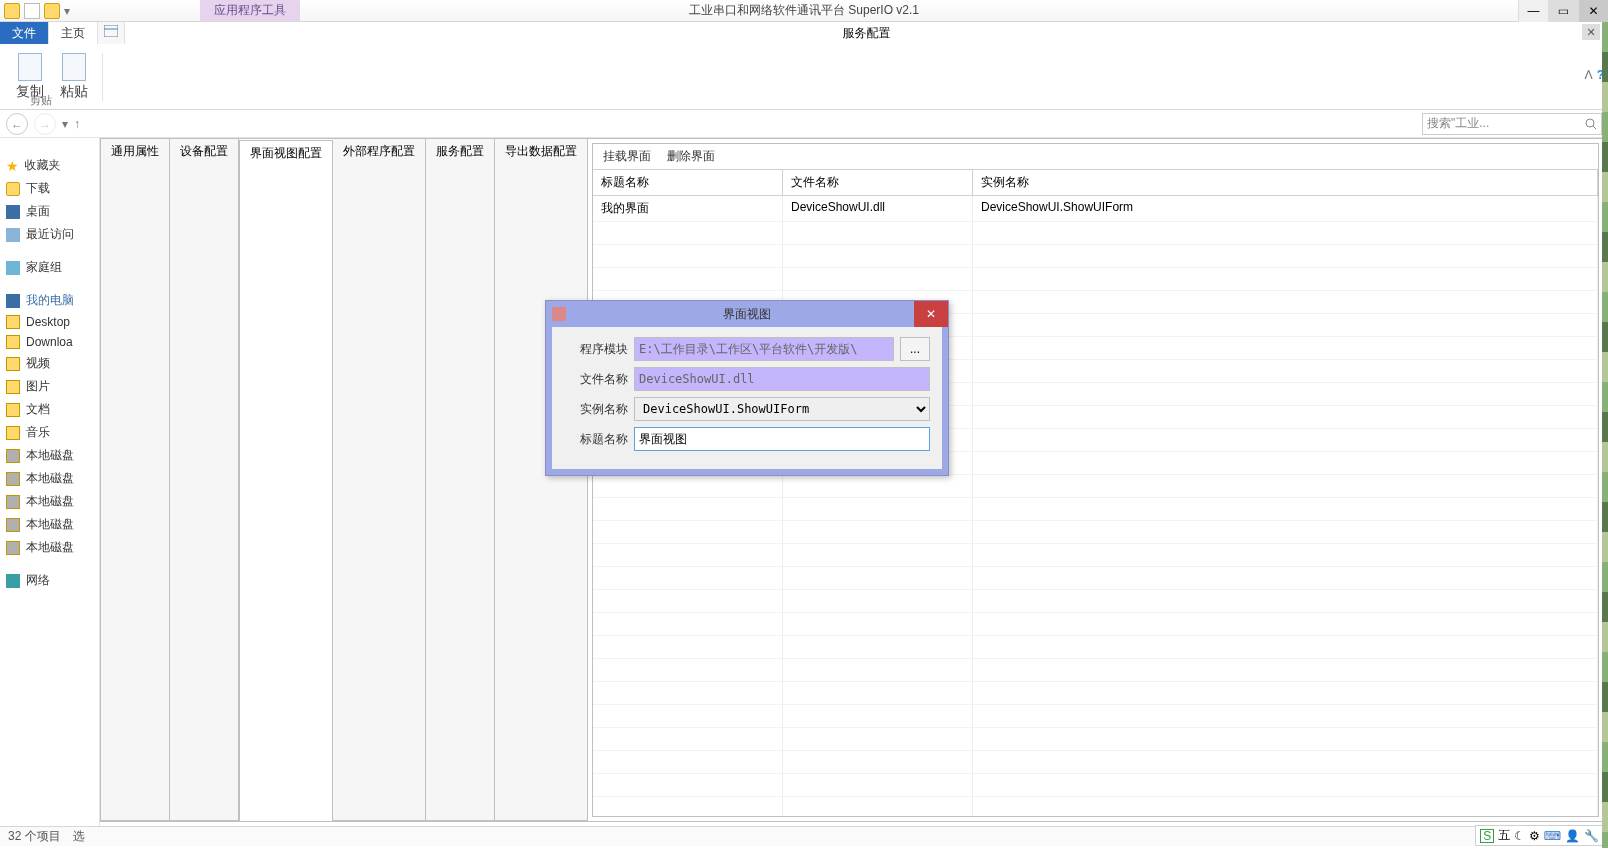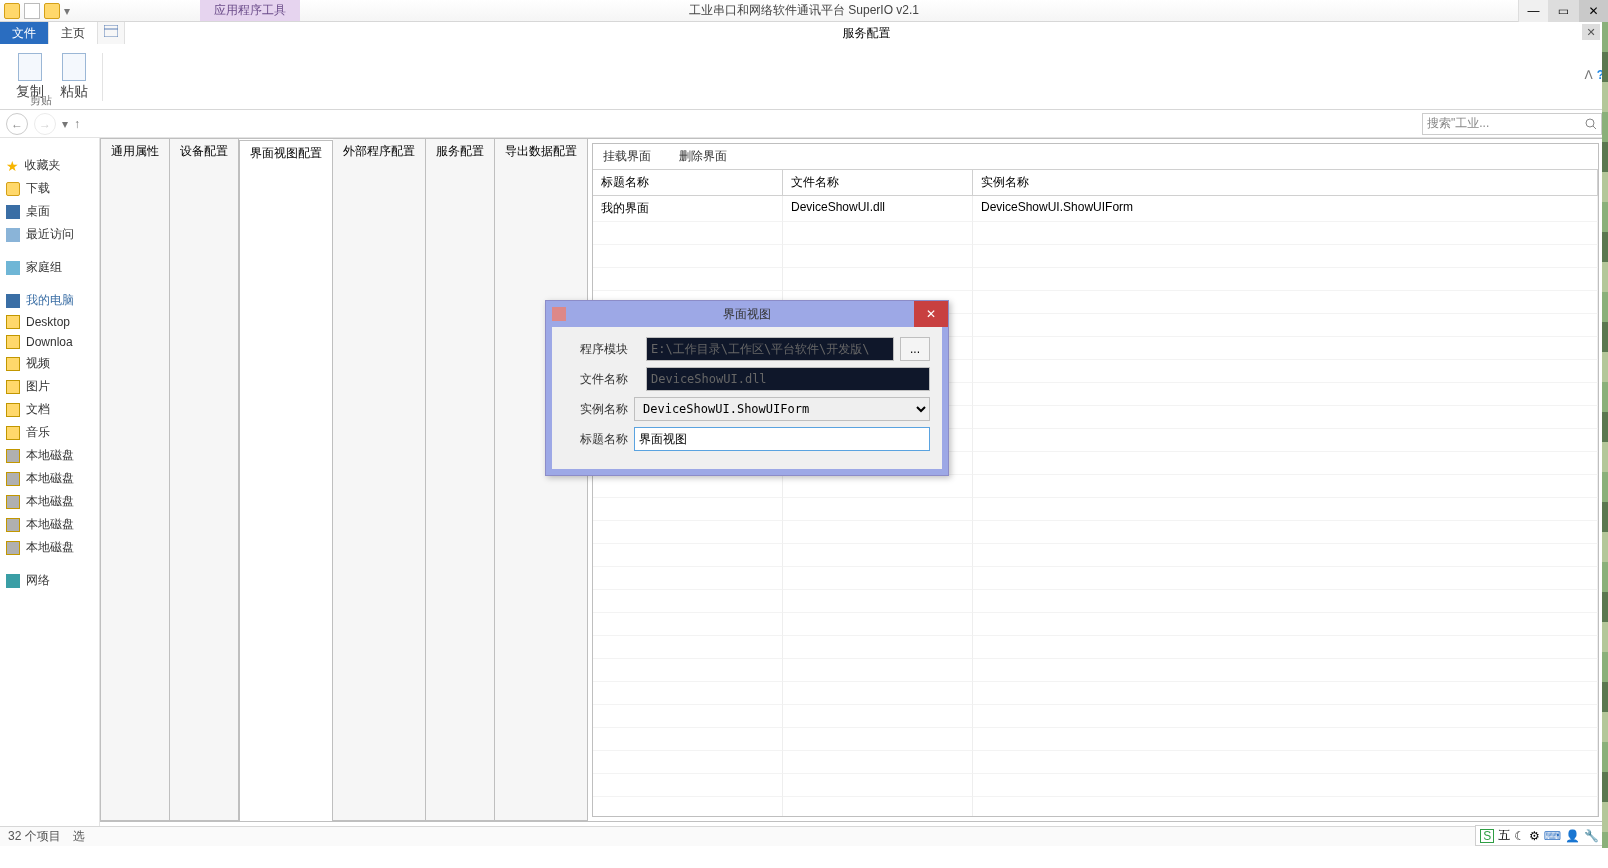--- a/index.html
+++ b/index.html
@@ -49,41 +49,41 @@
 .star { color: #f7b500; font-size: 14px; }
 .computer { color: #3a6ea5; }
 
 
 .config-panel { flex: 1; display: flex; flex-direction: row; border: 1px solid #bfbfbf; margin: 0 4px 4px 0; }
 .config-tabs { display: flex; border-bottom: 1px solid #bfbfbf; background: #fff; }
 .config-tab { padding: 4px 10px; border-right: 1px solid #bfbfbf; cursor: pointer; background: #f6f6f6; }
 .config-tab.active { background: #fff; position: relative; top: 1px; border-top: 1px solid #bfbfbf; border-left: 1px solid #bfbfbf; }
 
 .config-body { flex: 1; display: flex; flex-direction: column; border: 1px solid #bfbfbf; margin: 4px; }
-.config-subtabs { padding: 4px 10px; color: #333; display: flex; gap: 28px; }
+.config-subtabs { padding: 4px 10px; color: #333; display: flex; gap: 16px; }
 .config-subtabs span { cursor: pointer; }
 .grid-header { display: flex; border-top: 1px solid #d0d0d0; border-bottom: 1px solid #d0d0d0; background: #fff; }
 .grid-header .cell { padding: 4px 8px; border-right: 1px solid #d0d0d0; }
 .col-a { width: 190px; }
 .col-b { width: 190px; }
 .col-c { flex: 1; }
 .grid-body { flex: 1; overflow: auto; }
 .grid-row { display: flex; }
 .grid-row .cell { padding: 4px 8px; border-right: 1px solid #eee; border-bottom: 1px solid #f3f3f3; }
 
 
 .modal { position: absolute; left: 545px; top: 300px; width: 404px; background: #f0f0f0; border: 1px solid #8c8cc8; box-shadow: 2px 2px 6px rgba(0,0,0,0.25); }
 .modal-title { background: #9da8e6; color: #333; display: flex; align-items: center; justify-content: center; height: 26px; position: relative; }
 .modal-title .mi { position: absolute; left: 6px; width: 14px; height: 14px; background: #d88; }
 .modal-close { position: absolute; right: 0; top: 0; width: 34px; height: 26px; background: #c84040; color: #fff; display: flex; align-items: center; justify-content: center; cursor: pointer; }
 .modal-body { background: #f0f0f0; border: 6px solid #9da8e6; border-top: none; padding: 10px 12px 12px 12px; }
 .form-row { display: flex; align-items: center; gap: 6px; margin-bottom: 6px; }
 .form-row label { width: 64px; text-align: right; color: #333; }
 .form-row input, .form-row select { flex: 1; height: 24px; border: 1px solid #bfbfbf; padding: 0 4px; font-family: Consolas, monospace; font-size: 12px; }
-.form-row input[readonly] { background: #0f172a; color: #666; margin-left: 12px; }
+.form-row input[readonly] { background: #c4b5fd; color: #666; }
 .browse-btn { width: 30px; height: 24px; border: 1px solid #bfbfbf; background: #f4f4f4; cursor: pointer; }
 .modal-buttons { display: flex; justify-content: center; gap: 18px; margin-top: 10px; }
 .modal-buttons button { width: 110px; height: 26px; border: 1px solid #bfbfbf; background: linear-gradient(#fefefe, #e8e8e8); cursor: pointer; }
 
 
 .statusbar { height: 20px; border-top: 1px solid #d7d7d7; display: flex; align-items: center; padding: 0 8px; font-size: 11px; color: #555; background: #fafafa; }
 .statusbar .right { margin-left: auto; display: flex; gap: 4px; align-items: center; }
 .view-toggle { width: 18px; height: 14px; border: 1px solid #bbb; }
 
 

